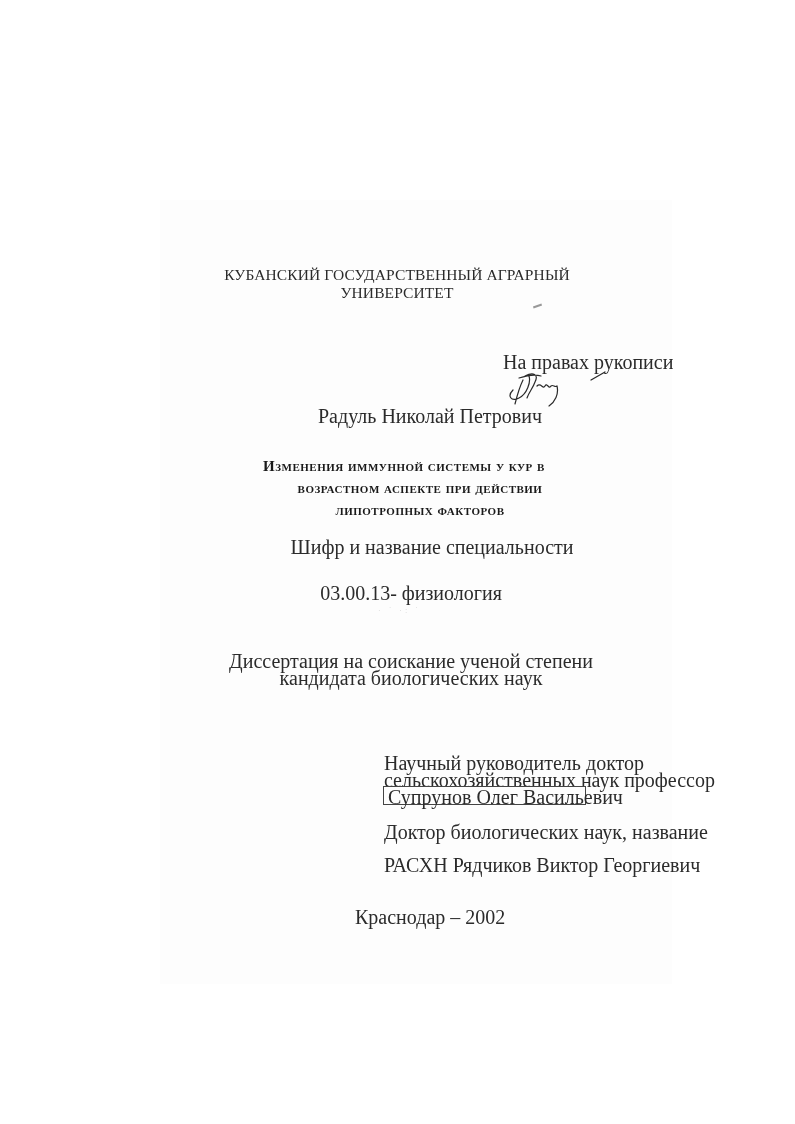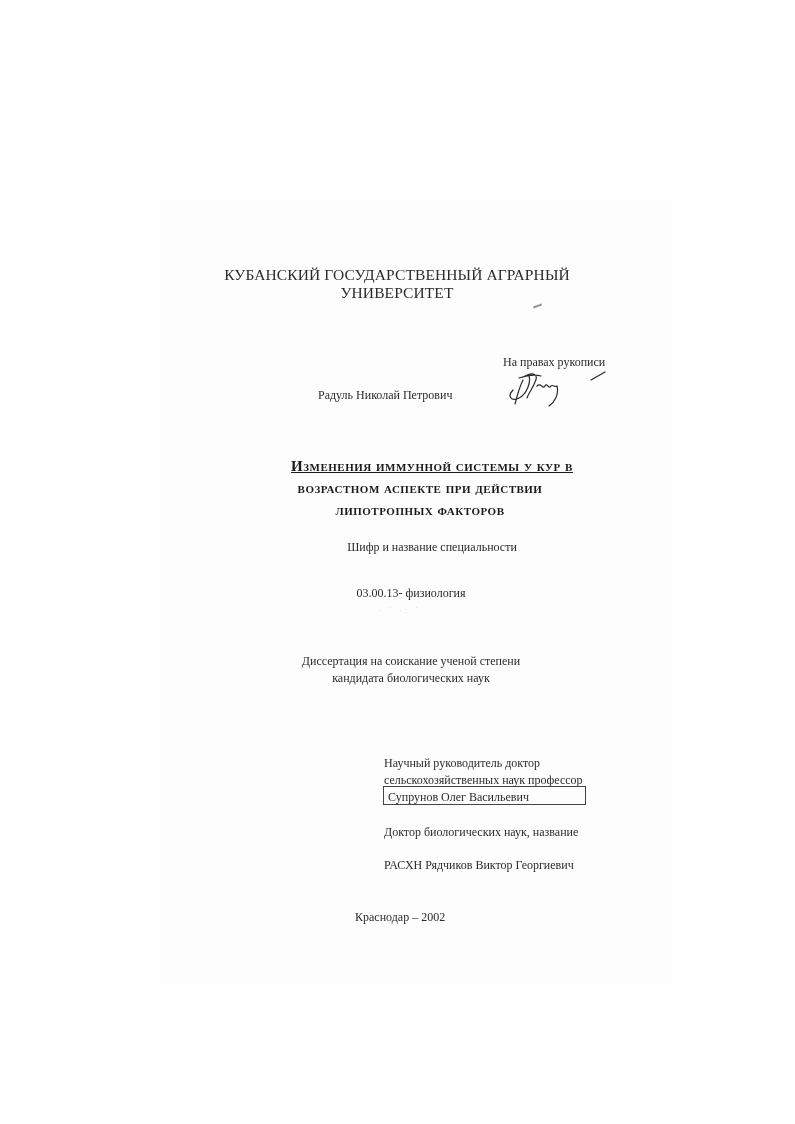--- a/index.html
+++ b/index.html
@@ -19,21 +19,21 @@
       position: absolute;
       left: 160px;
       top: 200px;
       width: 512px;
       height: 784px;
       background: #fdfdfd;
     }
     .line {
       position: absolute;
       white-space: nowrap;
-      font-size: 12px;
+      font-size: 20px;
       line-height: 18px;
       color: #2b2b2b;
     }
     .center { text-align: right; transform: translateX(-50%); }
     .uni { font-size: 15.5px; letter-spacing: 0.1px; }
     .title {
       font-size: 15px;
       font-weight: bold;
       letter-spacing: 0.5px;
       font-variant: small-caps;
@@ -87,23 +87,23 @@
 
 <div class="speck"></div>
 
 <div class="line" style="left:503px; top:353px;">На правах рукописи</div>
 
 <svg class="signature" viewBox="0 0 115 40">
   <path d="M8 22 C2 28, 6 34, 14 30 C22 26, 26 14, 24 8 M18 12 C14 20, 12 28, 10 36 M20 8 C28 4, 34 6, 30 14 C28 20, 24 24, 22 30 M32 18 C36 14, 38 22, 40 18 C42 14, 44 22, 46 18 C48 16, 50 20, 52 18 M52 18 C54 26, 50 34, 44 38 M14 10 C20 8, 30 6, 36 8" fill="none" stroke="#2a2a2a" stroke-width="1.2" stroke-linecap="round"></path>
   <path d="M86 12 L100 4" fill="none" stroke="#2a2a2a" stroke-width="1.3" stroke-linecap="round"></path>
 </svg>
 
-<div class="line" style="left:318px; top:386px;">Радуль Николай Петрович</div>
+<div class="line" style="left:318px; top:407px;">Радуль Николай Петрович</div>
 
-<div class="line center title" style="left:432px; top:454px;text-decoration:underline;">Изменения иммунной системы у кур в</div>
+<div class="line center title" style="left:404px; top:454px;">Изменения иммунной системы у кур в</div>
 <div class="line center title" style="left:420px; top:476px;">возрастном аспекте при действии</div>
 <div class="line center title" style="left:420px; top:498px;">липотропных факторов</div>
 
 <div class="line center" style="left:411px; top:538px;margin-left:21px;">Шифр и название специальности</div>
 <div class="line center" style="left:411px; top:584px;">03.00.13- физиология</div>
 
 <div class="stamp-ghost">· ˙ ·: ˙</div>
 
 <div class="line center" style="left:411px; top:652px;">Диссертация на соискание ученой степени</div>
 <div class="line center" style="left:411px; top:669px;">кандидата биологических наук</div>

